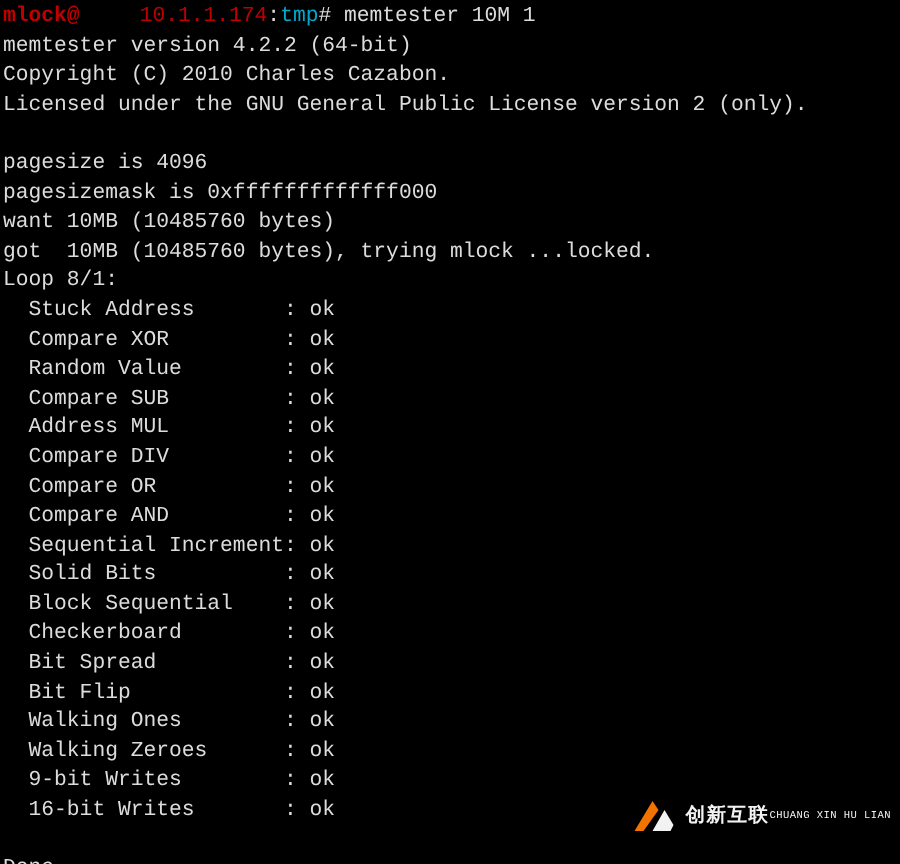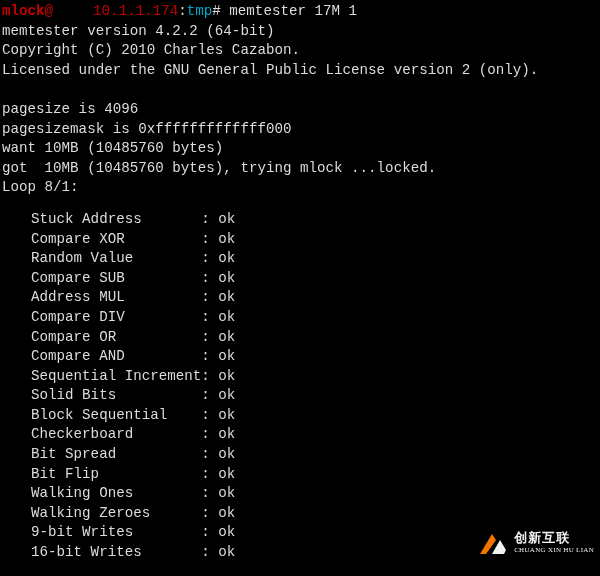--- a/index.html
+++ b/index.html
@@ -18,46 +18,47 @@
   .terminal {
     padding: 2px 0 0 2px;
   }
   .prompt-user { color: #c00000; font-weight: bold; }
   .prompt-at { color: #c00000; font-weight: bold; }
   .prompt-host { color: #c00000; margin-left: 40px; }
   .prompt-dir { color: #00aacc; }
   .prompt-sep { color: #dcdcdc; }
   .cmd { color: #dcdcdc; }
   .line { white-space: pre; }
-  .tests { margin: 12px; }
+  .tests { margin: 0; }
   .test-row { white-space: pre; }
   .watermark {
     position: absolute;
     right: 6px;
     bottom: 18px;
     display: flex;
     align-items: center;
     gap: 6px;
     opacity: 0.95;
   }
   .watermark-icon svg { display:block; }
   .watermark-text {
     display: flex;
-    flex-direction: column;
+    flex-direction: row;
     line-height: 12px;
-    font-family: Liberation Serif, serif;
+    font-family: Liberation Mono, monospace;
+    text-align: center;
   }
   .watermark-cn { color: #fff; font-size: 13px; font-weight: bold; letter-spacing: 1px;}
   .watermark-en { color: #fff; font-size: 7px; letter-spacing: 0.3px;}
 </style>
 </head>
 <body>
 
 <div class="terminal">
-  <div class="line"><span class="prompt-user">mlock</span><span class="prompt-at">@</span><span class="prompt-host">10.1.1.174</span><span class="prompt-sep">:</span><span class="prompt-dir">tmp</span><span class="prompt-sep">#</span> <span class="cmd">memtester 17M 1</span></div>
+  <div class="line"><span class="prompt-user">mlock</span><span class="prompt-at">@</span><span class="prompt-host">10.1.1.174</span><span class="prompt-sep">:</span><span class="prompt-dir">tmp</span><span class="prompt-sep">#</span> <span class="cmd">memtester 10M 1</span></div>
 
   <div class="line">memtester version 4.2.2 (64-bit)</div>
   <div class="line">Copyright (C) 2010 Charles Cazabon.</div>
   <div class="line">Licensed under the GNU General Public License version 2 (only).</div>
   <div class="line">&nbsp;</div>
   <div class="line">pagesize is 4096</div>
   <div class="line">pagesizemask is 0xfffffffffffff000</div>
   <div class="line">want 10MB (10485760 bytes)</div>
   <div class="line">got  10MB (10485760 bytes), trying mlock ...locked.</div>
   <div class="line">Loop 8/1:</div>

